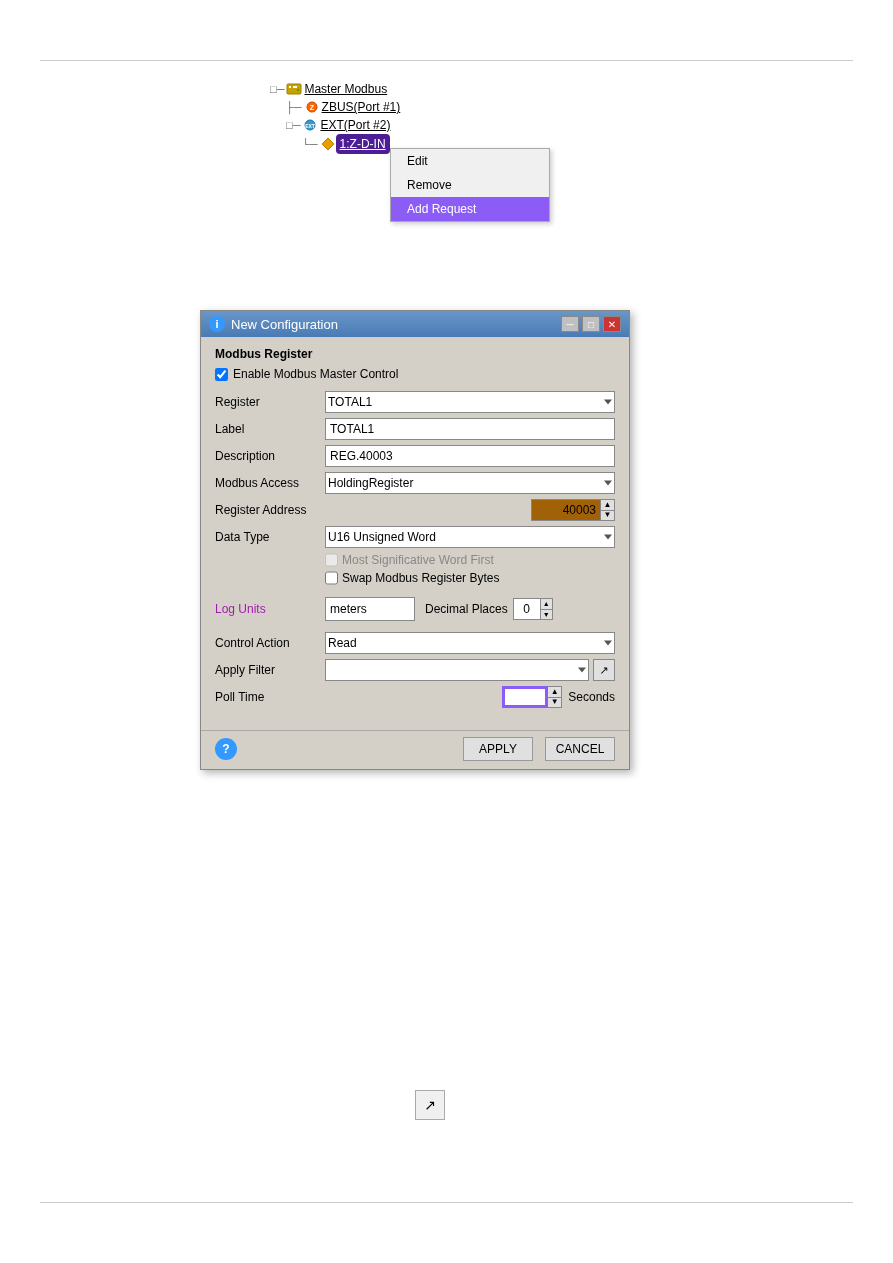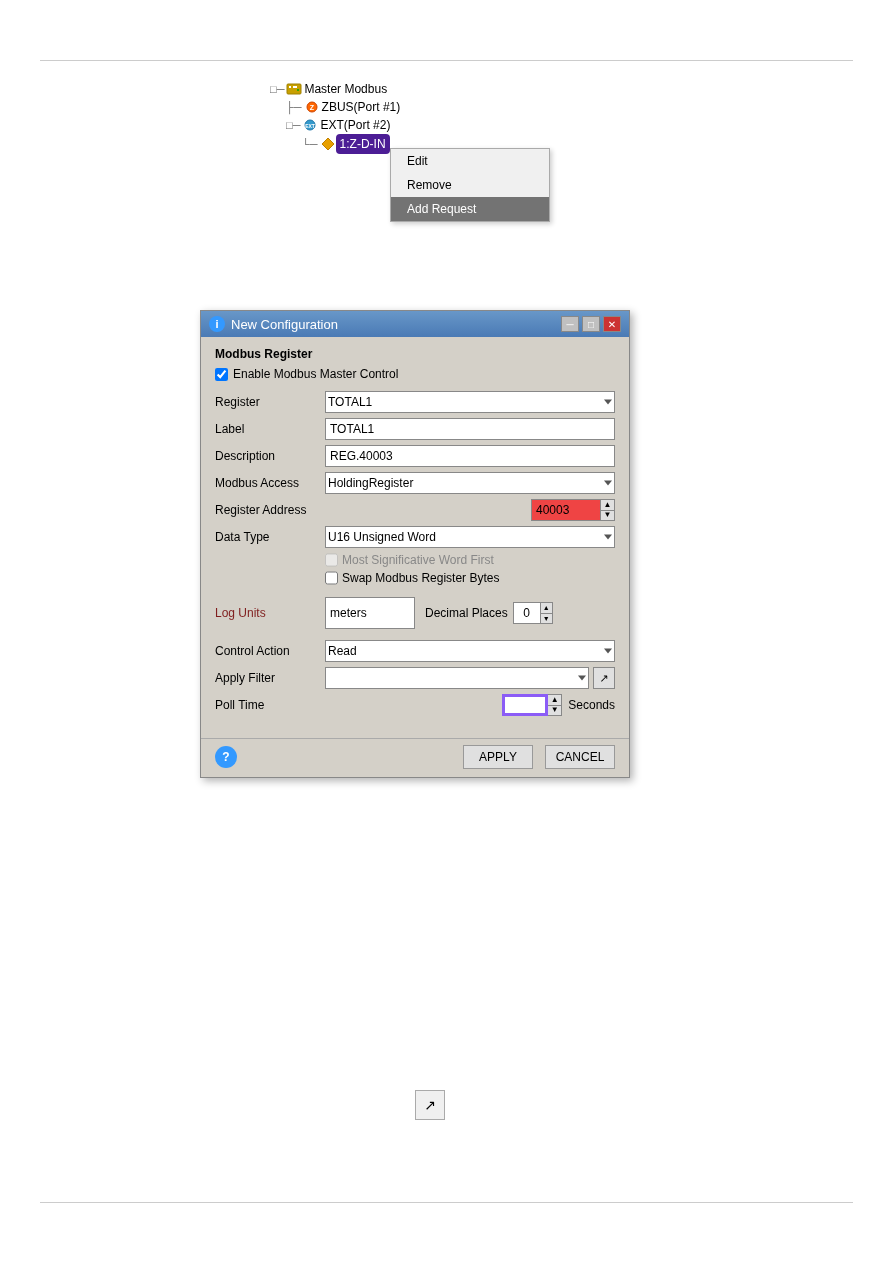--- a/index.html
+++ b/index.html
@@ -49,20 +49,21 @@
 
     .tree-line {
       color: #666;
       font-size: 11px;
       margin-right: 2px;
     }
 
     .tree-label {
       font-size: 12px;
       color: #000;
+      text-decoration: underline;
     }
 
     .tree-selected {
       background: #4c1d95;
       color: #fff;
       padding: 1px 4px;
       border-radius: 4px;
     }
 
     
@@ -78,21 +79,21 @@
     }
 
     .context-menu-item {
       padding: 5px 16px;
       cursor: pointer;
       font-size: 12px;
       color: #000;
     }
 
     .context-menu-item.selected {
-      background: #737373;
+      background: #8b5cf6;
       color: #fff;
     }
 
     
     .dialog-overlay {
       position: absolute;
       top: 310px;
       left: 200px;
       width: 430px;
       background: #d4d0c8;
@@ -233,23 +234,24 @@
     .address-input-wrapper {
       display: flex;
       align-items: center;
       margin-left: auto;
     }
 
     .address-input {
       width: 70px;
       height: 22px;
       border: 1px solid #888;
-      background: #ef4444;
+      background: #a16207;
       padding: 2px 4px;
       font-size: 12px;
+      text-align: right;
     }
 
     .spin-buttons {
       display: flex;
       flex-direction: column;
       width: 14px;
       height: 22px;
       border: 1px solid #888;
       border-left: none;
     }
@@ -282,27 +284,27 @@
 
     .log-units-row {
       display: flex;
       align-items: center;
       margin-bottom: 5px;
     }
 
     .log-units-label {
       width: 110px;
       font-size: 12px;
-      color: #7f1d1d;
+      color: #a21caf;
       flex-shrink: 0;
     }
 
     .log-units-input {
       width: 90px;
-      height: 32px;
+      height: 24px;
       border: 1px solid #888;
       background: #fff;
       padding: 2px 4px;
       font-size: 12px;
     }
 
     .decimal-label {
       margin-left: 10px;
       font-size: 12px;
       color: #000;

